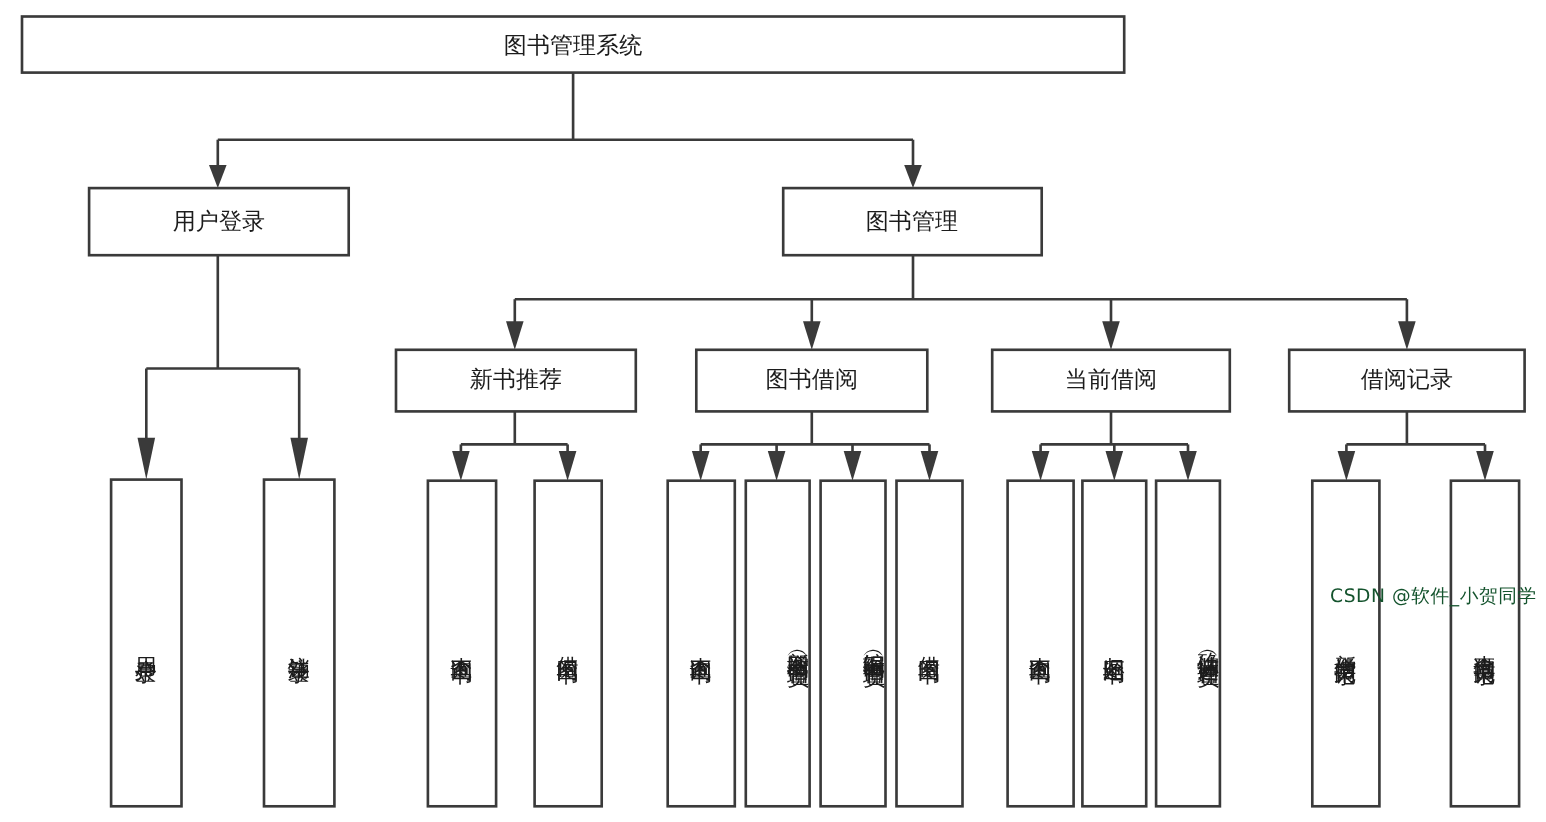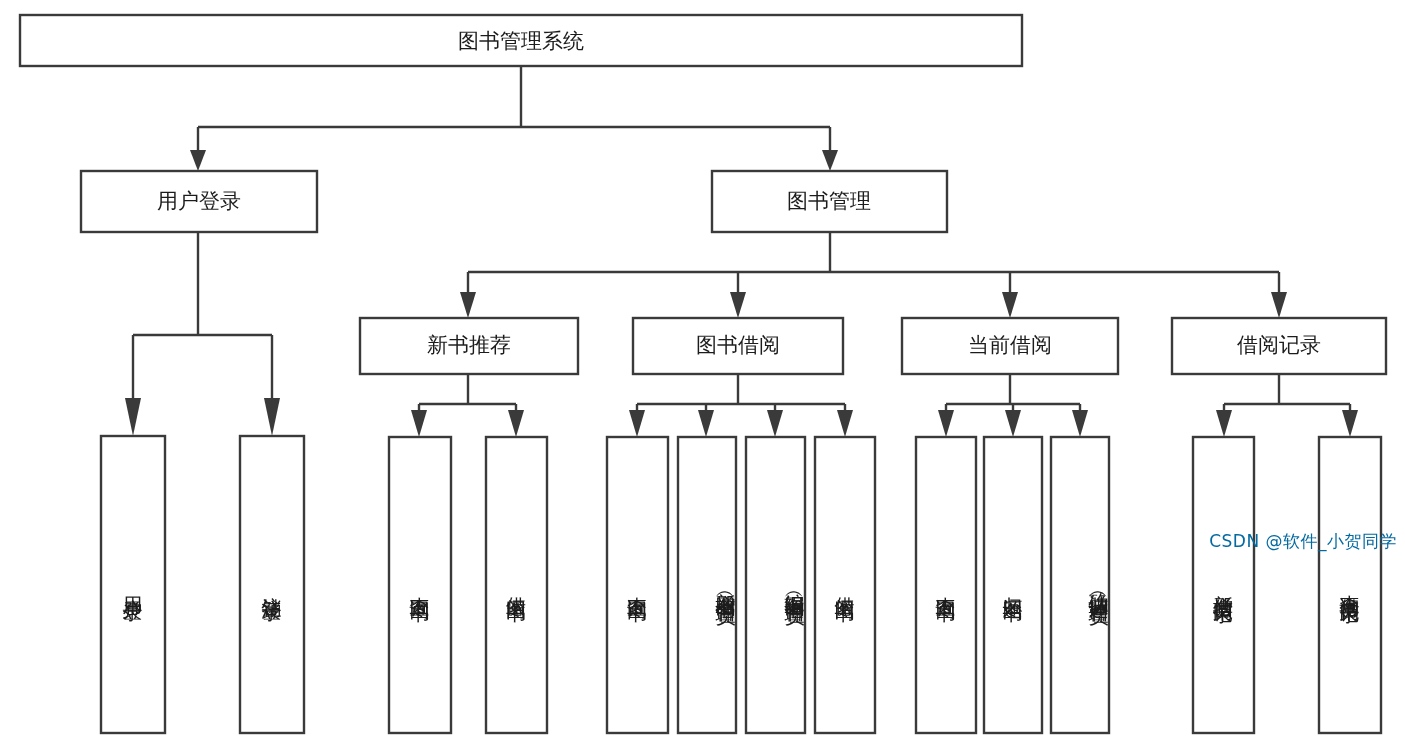--- a/index.html
+++ b/index.html
@@ -69,21 +69,21 @@
   }
   .leaf-label.centered {
     align-items: center;
   }
   #watermark {
     position: absolute;
     right: 8px;
     bottom: 4px;
     font-family: "DejaVu Sans", "Liberation Sans", sans-serif;
     font-size: 17px;
-    color: #0369a1;
+    color: #14532d;
     letter-spacing: 0.5px;
     white-space: nowrap;
   }
 </style>
 </head>
 <body>
 
 <div id="diagram-root">
 
   <svg id="tree" viewBox="0 0 1405 747">

